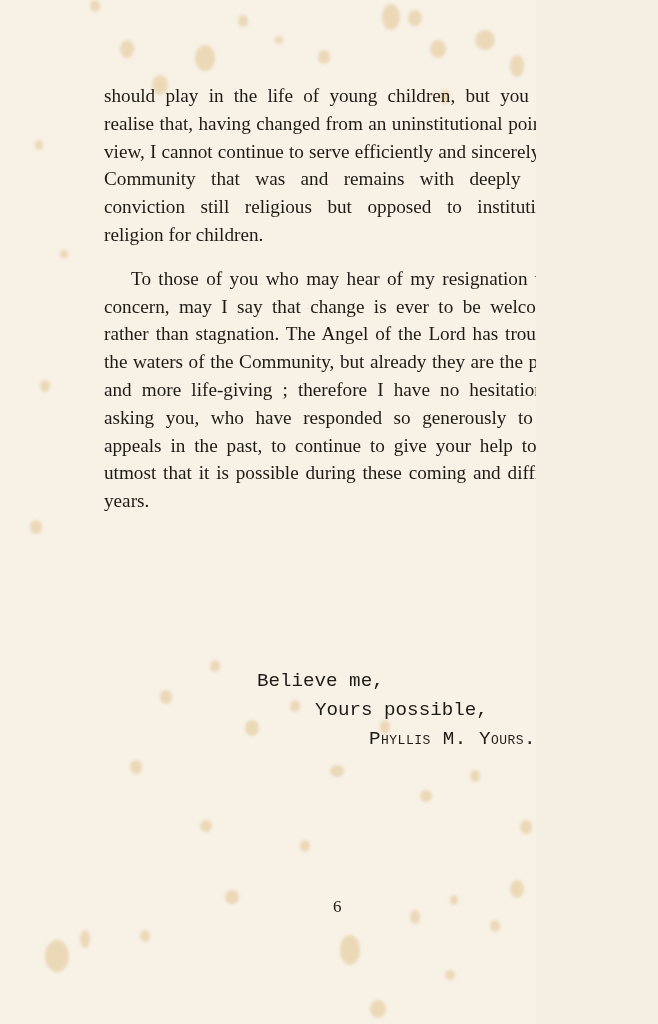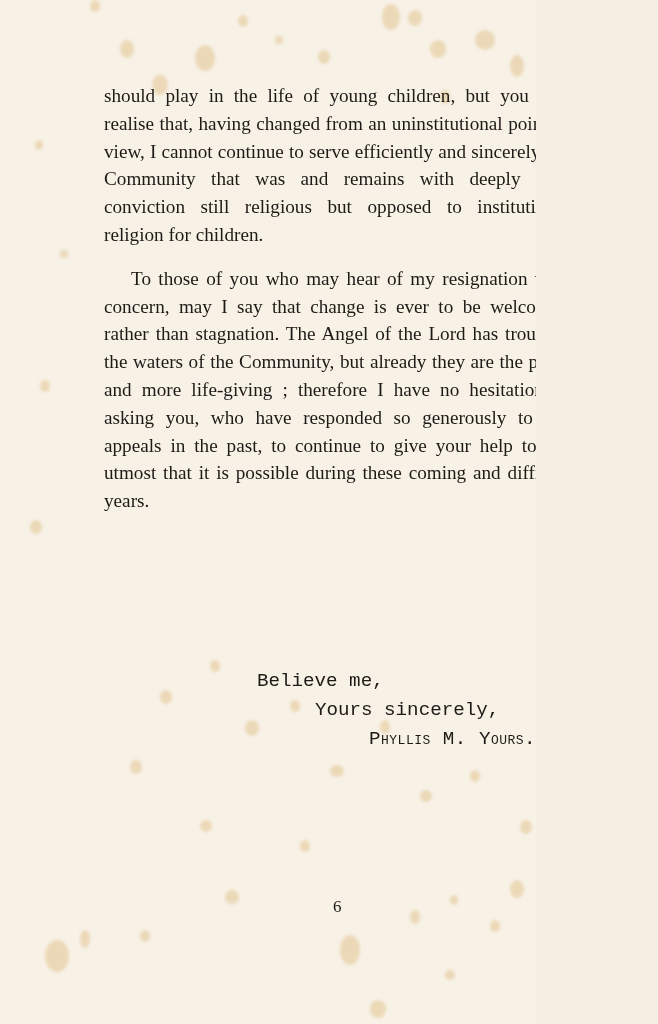--- a/index.html
+++ b/index.html
@@ -125,17 +125,17 @@
     <div class="stain" style="left:140px;top:930px;width:10px;height:12px;"></div>
     <div class="stain" style="left:625px;top:920px;width:8px;height:10px;"></div>
   </div>
 
   <div class="text-block">
     <p class="para">should play in the life of young children, but you will realise that, having changed from an uninstitutional point of view, I cannot continue to serve efficiently and sincerely the Community that was and remains with deeply held conviction still religious but opposed to institutional religion for children.</p>
     <p class="para indent">To those of you who may hear of my resignation with concern, may I say that change is ever to be welcomed rather than stagnation.  The Angel of the Lord has troubled the waters of the Community, but already they are the purer and more life-giving ; therefore I have no hesitation in asking you, who have responded so generously to my appeals in the past, to continue to give your help to the utmost that it is possible during these coming and difficult years.</p>
   </div>
 
   <div class="closing" style="left:257px;top:670px;">Believe me,</div>
-  <div class="closing" style="left:315px;top:699px;">Yours sincerely,</div>
+  <div class="closing" style="left:315px;top:699px;">Yours possible,</div>
   <div class="closing signature" style="left:369px;top:728px;">Phyllis M. Yours.</div>
 
   <div class="page-number">6</div>
 </div>
 
 </body></html>

